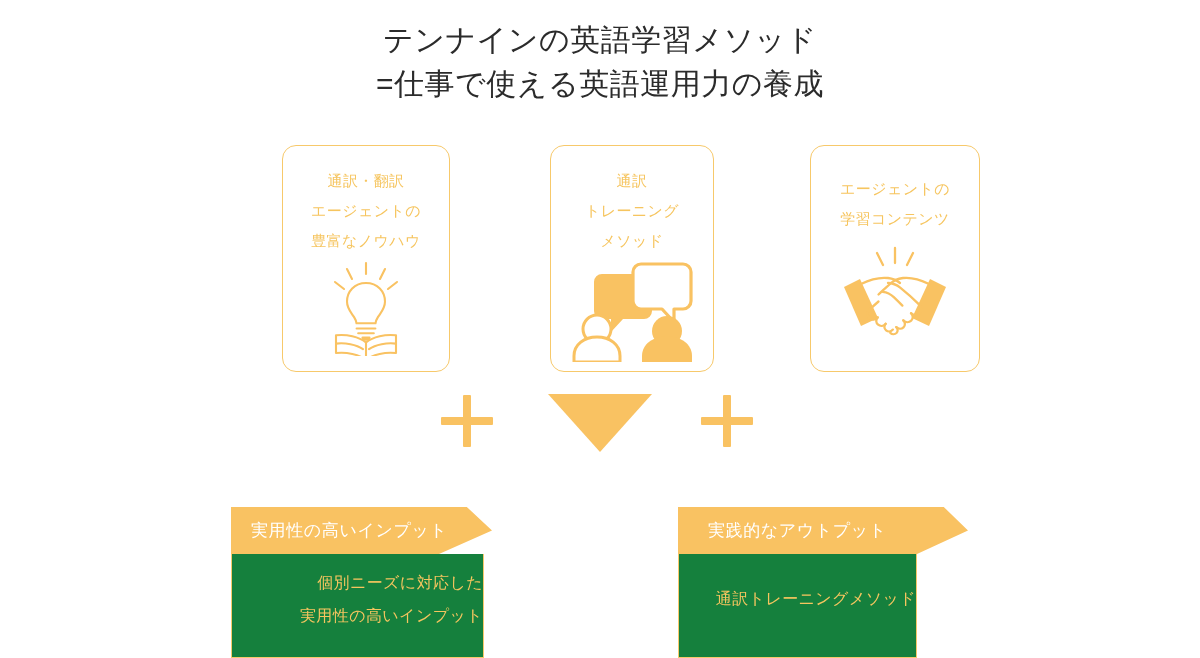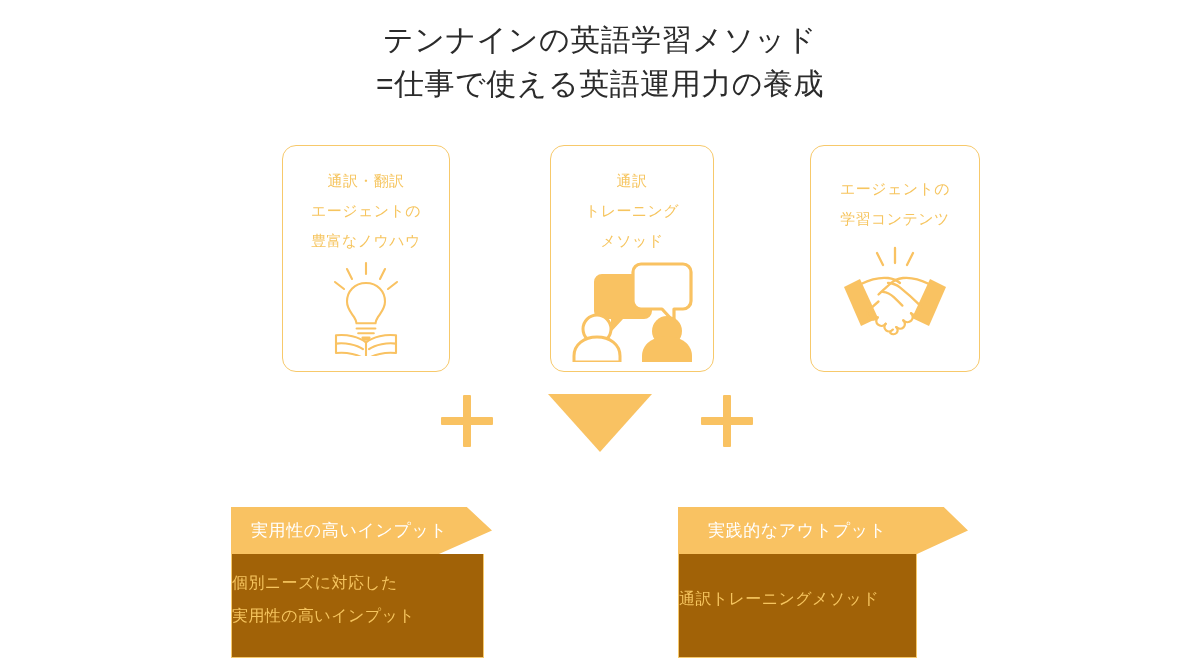--- a/index.html
+++ b/index.html
@@ -134,22 +134,22 @@
     color: #ffffff;
     font-size: 17px;
     letter-spacing: 0.6px;
     white-space: nowrap;
   }
   .panel-body {
     position: absolute;
     border: 1.3px solid #f7c96b;
     border-top: none;
     box-sizing: border-box;
-    background: #a16207;
-    text-align: left;
+    background: #15803d;
+    text-align: right;
     color: #f6c55f;
     font-size: 16px;
     line-height: 33px;
     letter-spacing: 0.4px;
     padding-top: 12px;
   }
 
   
   #panel-left .panel-banner { left: 231px; width: 261px; }
   #panel-left .banner-label { left: 20px; }

